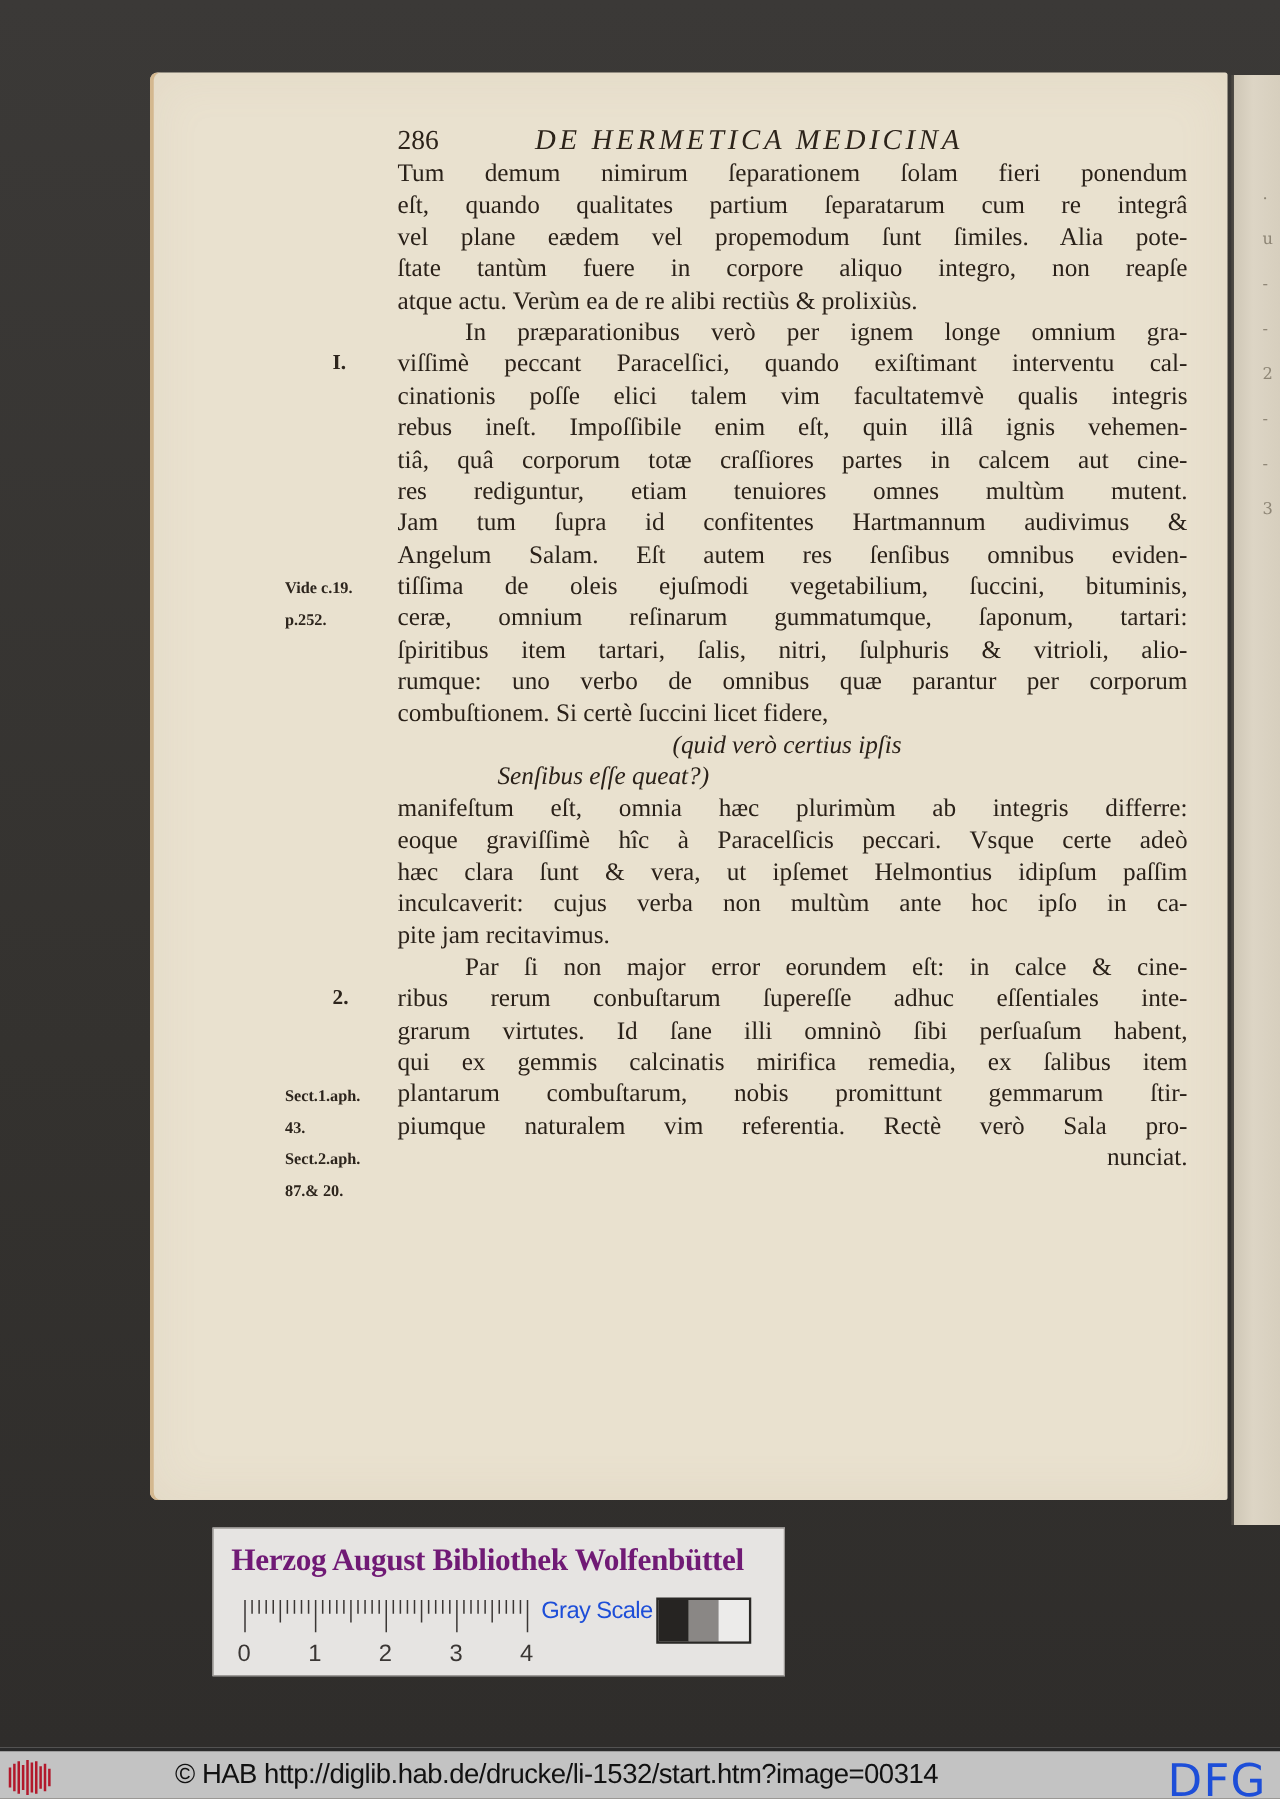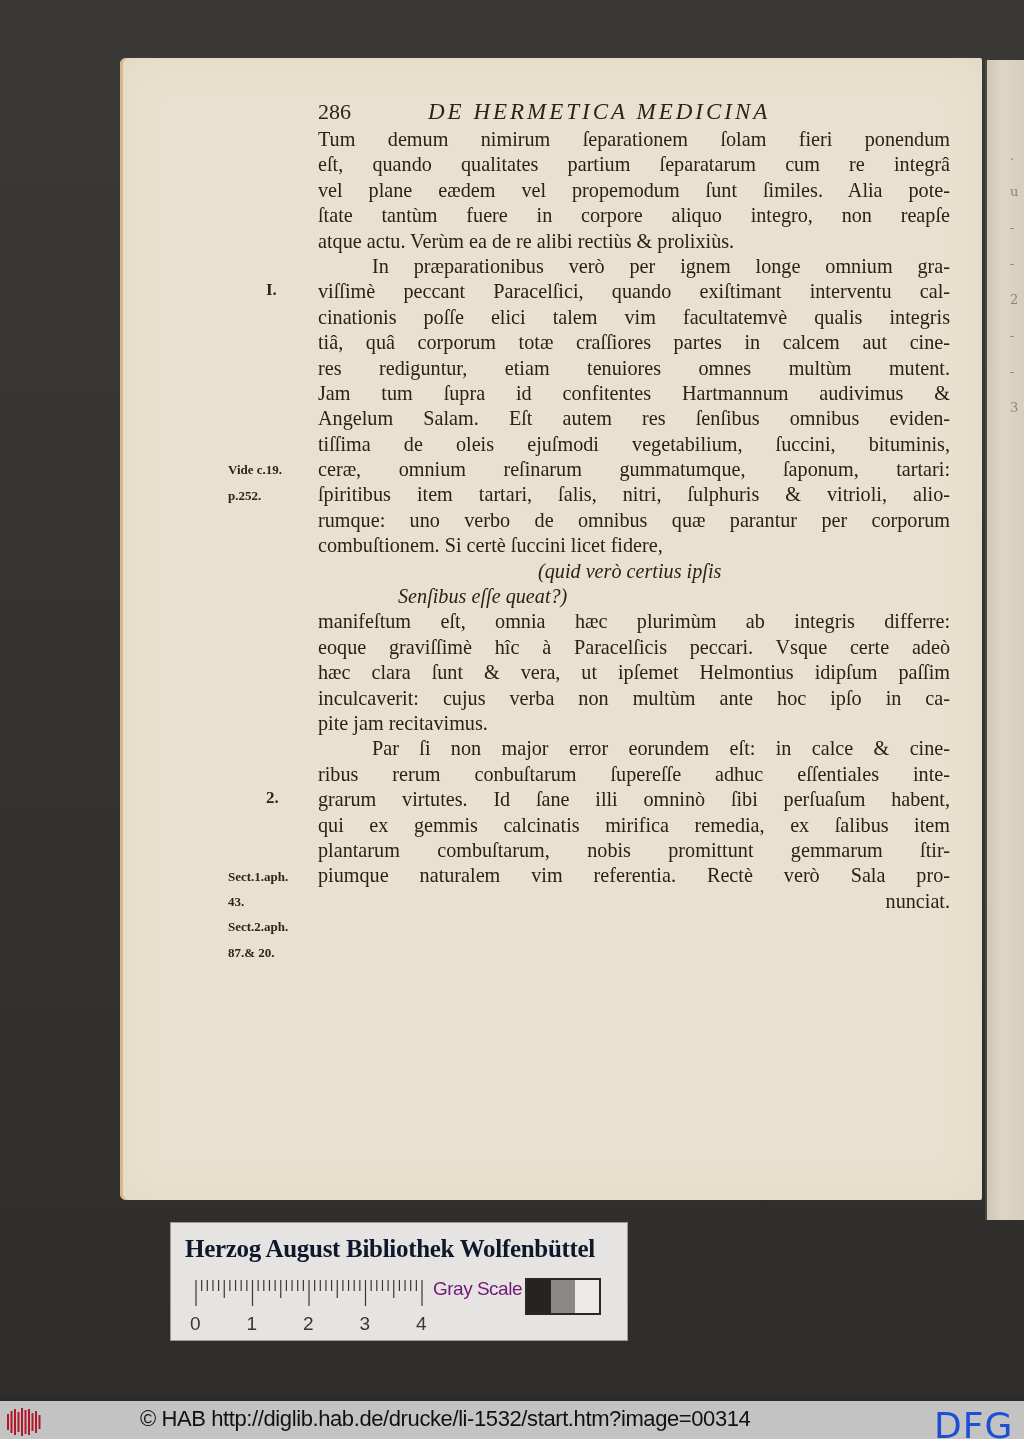--- a/index.html
+++ b/index.html
@@ -51,32 +51,32 @@
     position:absolute; color:#2d251d; font-family:"Liberation Serif", serif;
     font-size:13px; font-weight:bold; line-height:14px; white-space:nowrap;
   }
   .margin-num { font-size:17px; }
   .target-card {
     position:absolute; left:170px; top:1222px; width:456px; height:117px;
     background:#e6e4e2; border:1px solid #9d9a97;
   }
   .card-title {
     position:absolute; left:14px; top:12px; font-family:"Liberation Serif", serif;
-    font-weight:bold; font-size:25px; color:#0f172a; letter-spacing:-0.3px; white-space:nowrap;
+    font-weight:bold; font-size:25px; color:#701a75; letter-spacing:-0.3px; white-space:nowrap;
   }
   .ruler {
     position:absolute; left:24px; top:57px; width:230px; height:26px;
   }
   .ruler-label {
     position:absolute; top:90px; font-family:"Liberation Sans", sans-serif;
     font-size:19px; color:#3a3634;
   }
   .gray-label {
     position:absolute; left:262px; top:55px; font-family:"Liberation Sans", sans-serif;
-    font-size:19px; color:#701a75; letter-spacing:-0.5px;
+    font-size:19px; color:#1d4ed8; letter-spacing:-0.5px;
   }
   .gray-swatches {
     position:absolute; left:354px; top:55px; width:72px; height:33px;
     border:2px solid #2a2826; display:flex;
   }
   .swatch { flex:1; }
   .footer {
     position:absolute; left:0; top:1398px; width:1024px; height:41px;
     background:#c3c3c3; border-top:3px solid #2a2a2a; box-sizing:border-box;
   }
@@ -116,20 +116,21 @@
 
 <div class="body-text" id="body-text">
     <span class="line">Tum demum nimirum ſeparationem ſolam fieri ponendum</span>
     <span class="line">eſt, quando qualitates partium ſeparatarum cum re integrâ</span>
     <span class="line">vel plane eædem vel propemodum ſunt ſimiles.  Alia pote-</span>
     <span class="line">ſtate tantùm fuere in corpore aliquo integro, non reapſe</span>
     <span class="line last">atque actu.   Verùm ea de re alibi rectiùs &amp; prolixiùs.</span>
     <span class="line indent">In præparationibus verò per ignem longe omnium gra-</span>
     <span class="line">viſſimè peccant Paracelſici, quando exiſtimant interventu cal-</span>
     <span class="line">cinationis poſſe elici talem vim facultatemvè qualis integris</span>
+    <span class="line">rebus ineſt.   Impoſſibile enim eſt, quin illâ ignis vehemen-</span>
     <span class="line">tiâ, quâ corporum totæ craſſiores partes in calcem aut cine-</span>
     <span class="line">res rediguntur, etiam tenuiores omnes multùm mutent.</span>
     <span class="line">Jam tum ſupra id confitentes Hartmannum audivimus &amp;</span>
     <span class="line">Angelum Salam.   Eſt autem res ſenſibus omnibus eviden-</span>
     <span class="line">tiſſima de oleis ejuſmodi vegetabilium, ſuccini, bituminis,</span>
     <span class="line">ceræ, omnium reſinarum gummatumque, ſaponum, tartari:</span>
     <span class="line">ſpiritibus item tartari, ſalis, nitri, ſulphuris &amp; vitrioli, alio-</span>
     <span class="line">rumque: uno verbo de omnibus quæ parantur per corporum</span>
     <span class="line last">combuſtionem. Si certè ſuccini licet fidere,</span>
     <span class="line verse1">(quid verò certius ipſis</span>

